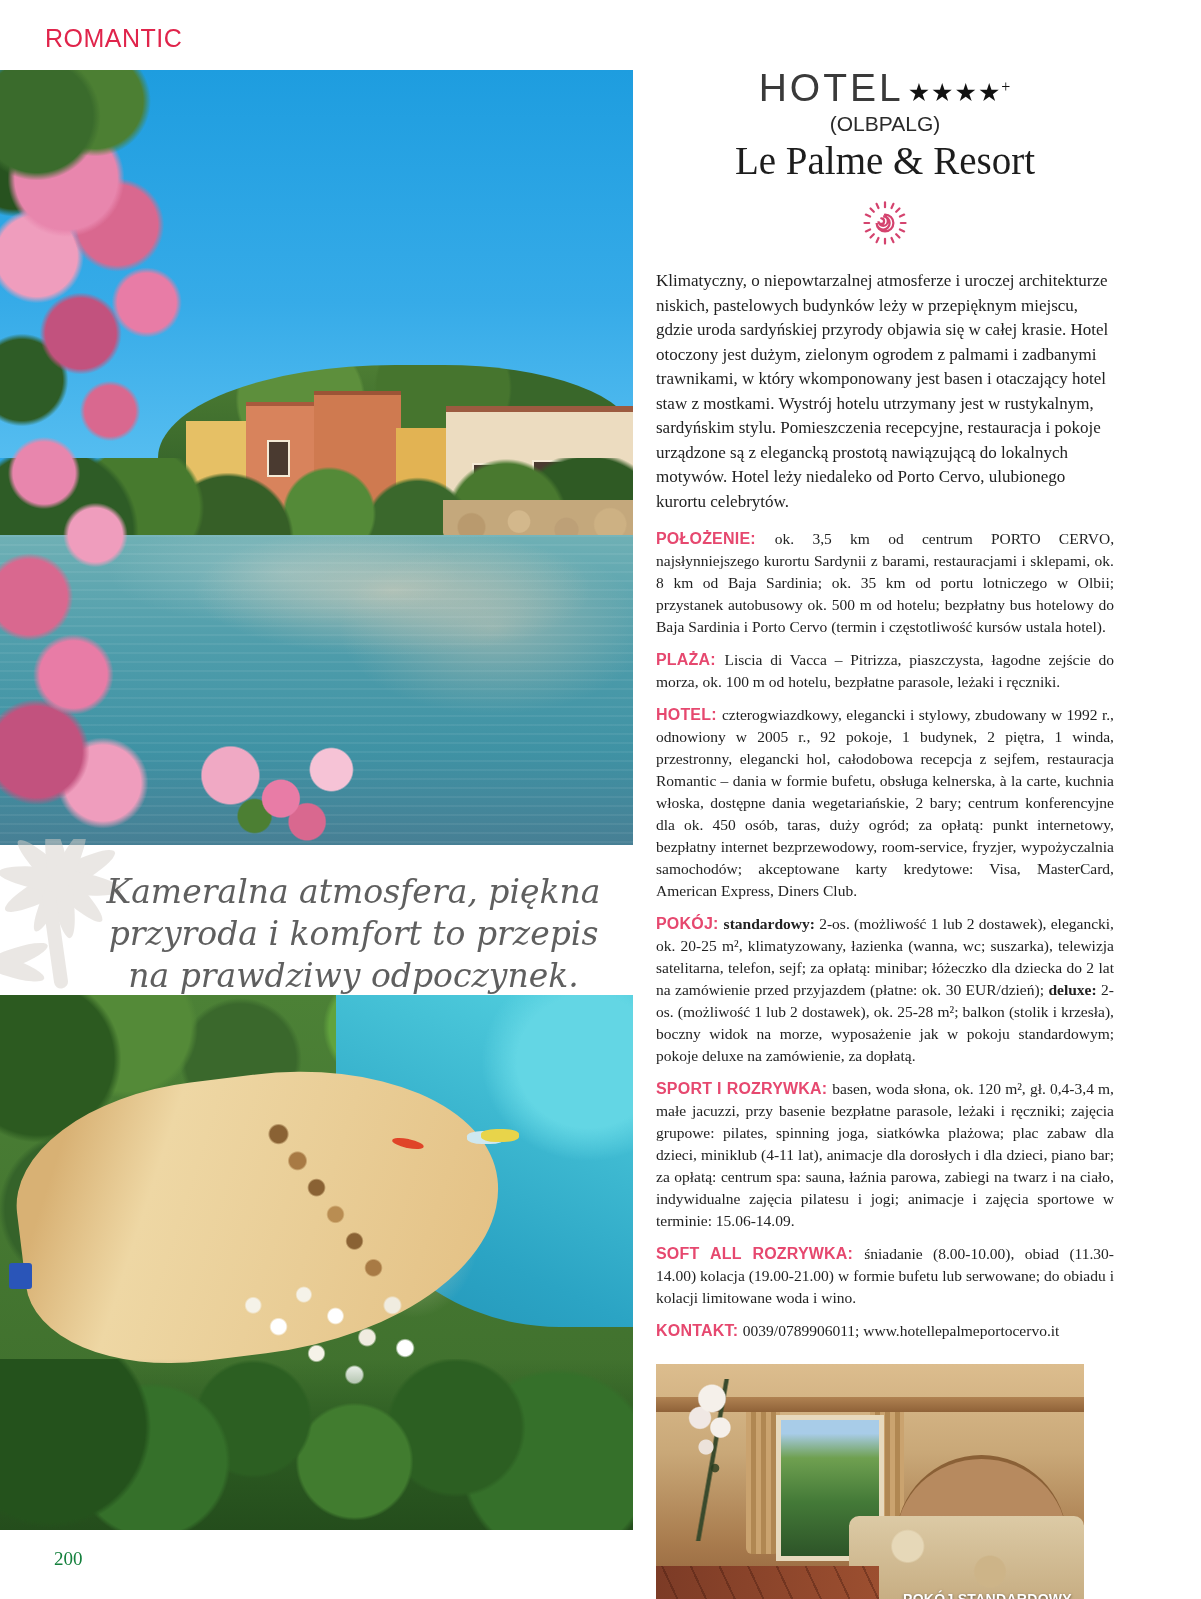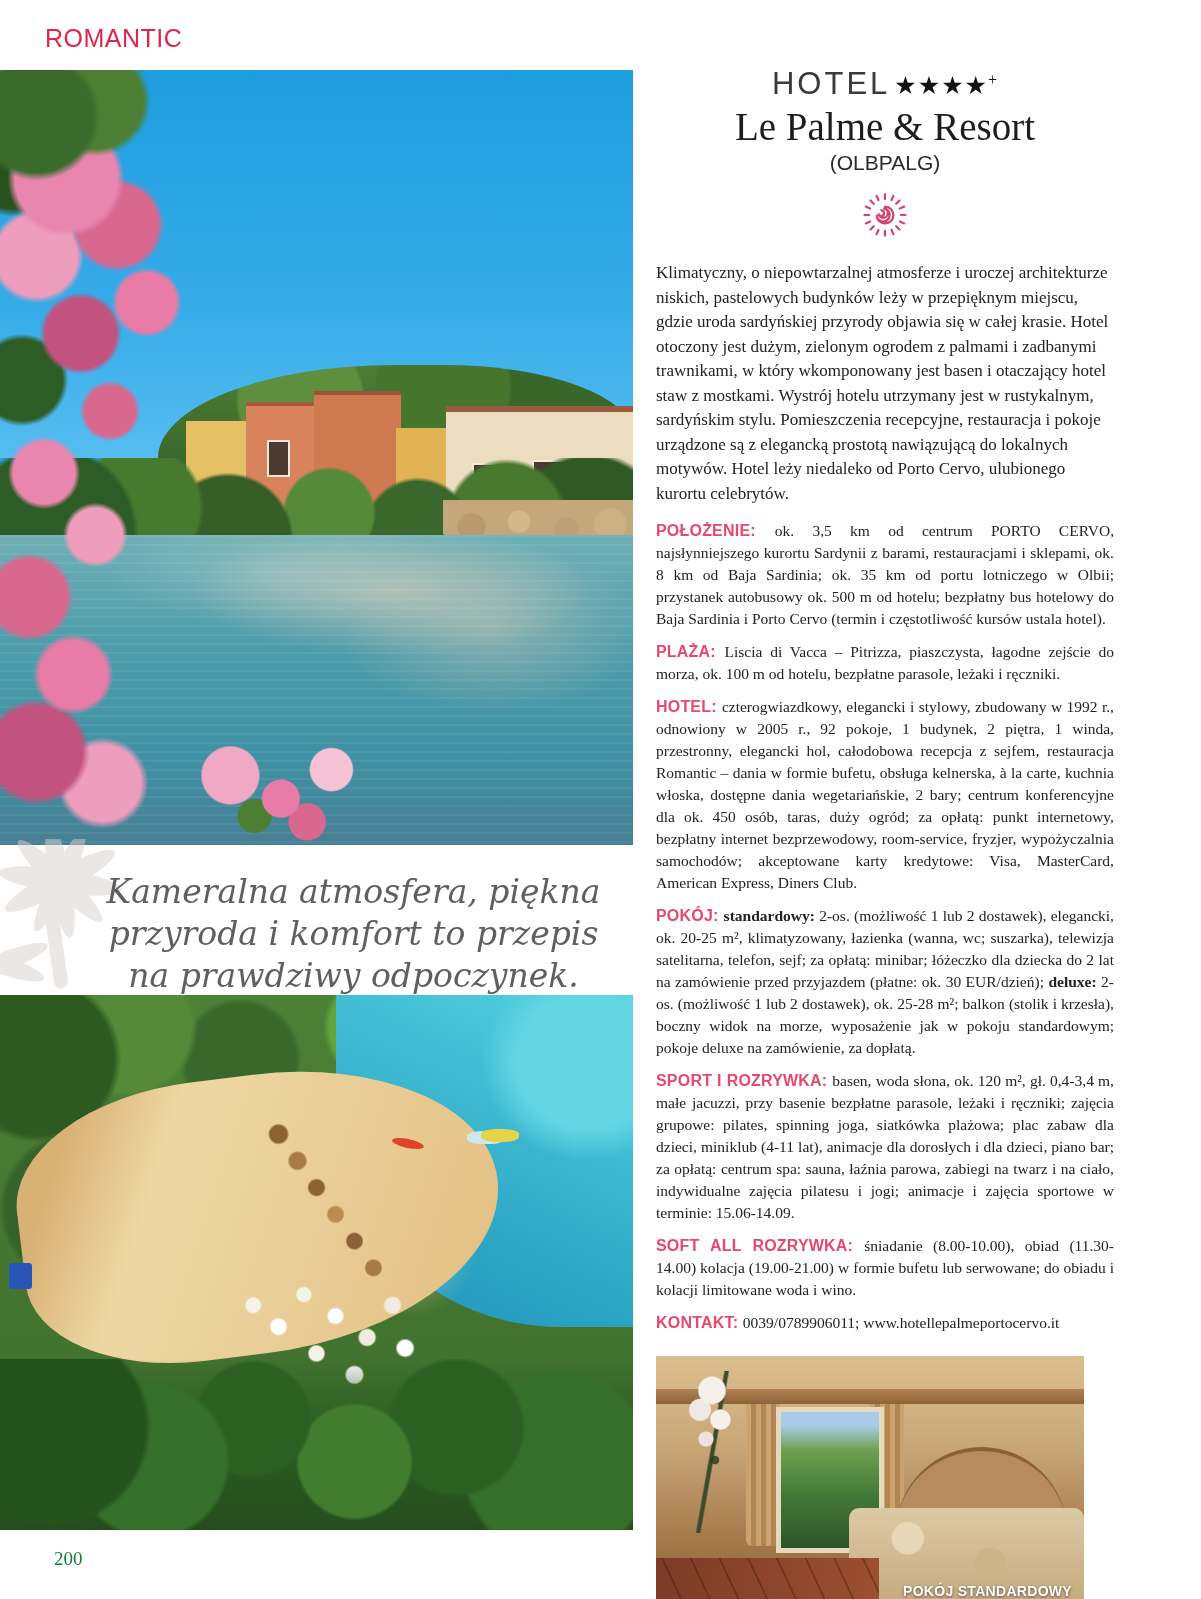--- a/index.html
+++ b/index.html
@@ -129,21 +129,21 @@
        radial-gradient(circle at 24% 60%,#35702a 0 15%,transparent 16%),
        radial-gradient(circle at 40% 35%,#2c5f22 0 14%,transparent 15%),
        radial-gradient(circle at 56% 60%,#417c2f 0 15%,transparent 16%),
        radial-gradient(circle at 72% 40%,#2c5f22 0 14%,transparent 15%),
        radial-gradient(circle at 88% 62%,#35702a 0 16%,transparent 17%),
        linear-gradient(180deg,rgba(40,84,28,0) 0%,#2e5e23 40%,#244d1c 100%);}
 
   
   #right-col{position:absolute;left:656px;top:66px;width:458px;}
   #hotel-head{text-align:center;color:#2b2b2b;}
-  #hotel-label{font-family:"Liberation Sans",sans-serif;font-weight:normal;font-size:31px;
+  #hotel-label{font-family:"Liberation Sans",sans-serif;font-weight:normal;font-size:39px;
                letter-spacing:3px;color:#3a3a3a;}
   #stars{font-size:25px;letter-spacing:1px;color:#111;}
   #stars sup{font-size:16px;}
   #hotel-name{font-size:39px;margin-top:2px;color:#1d1d1d;}
   #hotel-code{font-family:"Liberation Sans",sans-serif;font-size:21px;color:#2b2b2b;margin-top:2px;}
   #sun-icon{margin:12px auto 6px auto;width:56px;height:56px;}
   #intro{font-size:17px;line-height:24.5px;text-align:left;margin:8px 0 14px 0;color:#222;}
   .section{font-size:15.5px;line-height:22px;text-align:justify;margin:0 0 11px 0;color:#222;}
   .slabel{font-family:"Liberation Sans",sans-serif;font-weight:bold;font-size:16px;
           color:#e6486f;letter-spacing:.2px;}
@@ -237,22 +237,22 @@
     <div class="bp-flag"></div>
     <div class="bp-trees"></div>
   </div>
 
   <div id="right-col">
     <div id="hotel-head">
       <div>
         <span id="hotel-label">HOTEL</span>
         <span id="stars"><span>★★★★</span><sup>+</sup></span>
       </div>
+      <div id="hotel-code">(OLBPALG)</div>
       <div id="hotel-name">Le Palme &amp; Resort</div>
-      <div id="hotel-code">(OLBPALG)</div>
       <svg id="sun-icon" viewBox="0 0 60 60">
         <g stroke="#d4436e" stroke-width="2.4" fill="none" stroke-linecap="round">
           <path d="M30 30 m0 -9 a9 9 0 1 1 -9 9 a7 7 0 1 0 7 -7 a5 5 0 1 1 -5 5 a3 3 0 1 0 3 -3"></path>
           <line x1="30" y1="8" x2="30" y2="13"></line>
             <line x1="30" y1="47" x2="30" y2="52"></line>
           <line x1="8" y1="30" x2="13" y2="30"></line>
             <line x1="47" y1="30" x2="52" y2="30"></line>
           <line x1="14.5" y1="14.5" x2="18" y2="18"></line>
             <line x1="42" y1="42" x2="45.5" y2="45.5"></line>
           <line x1="45.5" y1="14.5" x2="42" y2="18"></line>

